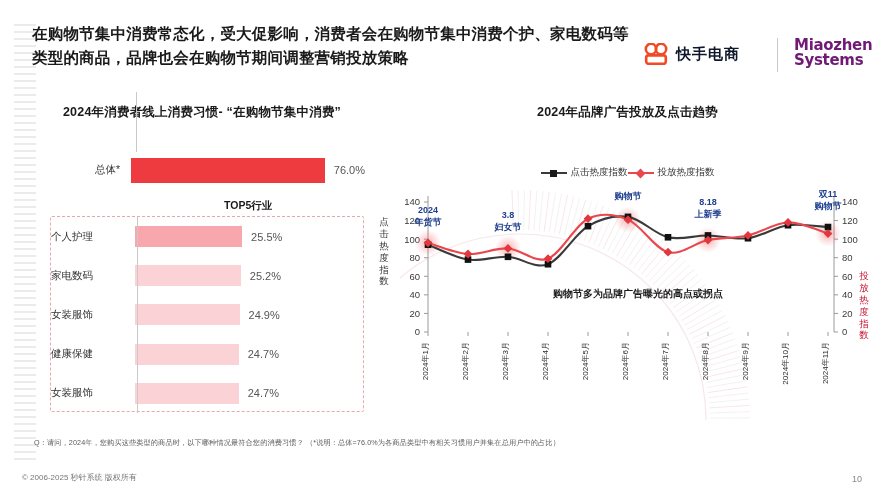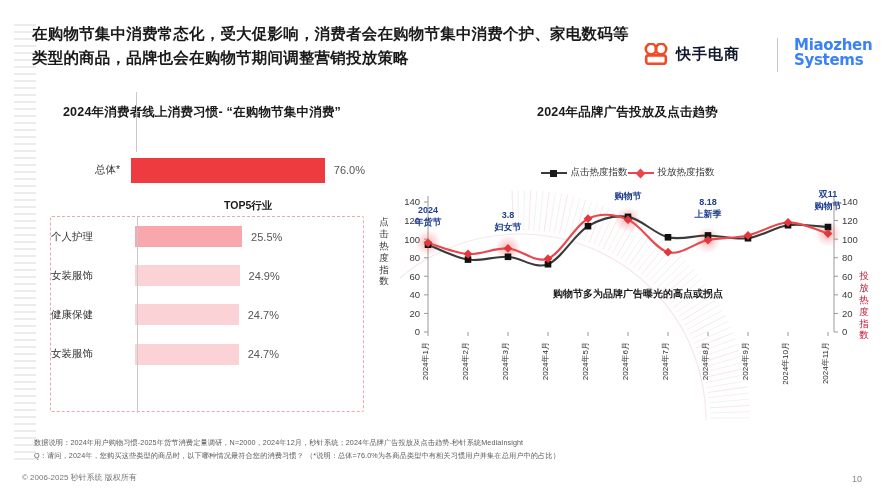--- a/index.html
+++ b/index.html
@@ -34,21 +34,21 @@
     display: flex; align-items: center; gap: 7px;
   }
   #ks-mark { width: 26px; height: 22px; }
   #ks-text { font-size: 15px; font-weight: bold; color: #0f172a; letter-spacing: 1px; }
   #logo-div {
     position: absolute; left: 777px; top: 16px;
     width: 1px; height: 34px; background: #c8c8c8;
   }
   #mz-logo {
     position: absolute; left: 794px; top: 16px;
-    color: #3b82f6; font-family: "DejaVu Sans", sans-serif;
+    color: #701a75; font-family: "DejaVu Sans", sans-serif;
     font-weight: bold; line-height: 1.0;
   }
   #mz-logo .l1 { font-size: 15px; letter-spacing: -.3px; }
   #mz-logo .l2 { font-size: 15px; letter-spacing: -.3px; }
 
   
   #left-panel { position: absolute; left: 28px; top: 104px; width: 348px; height: 310px; z-index: 3; }
   .panel-title {
     font-size: 12.5px; font-weight: bold; color: #1a1a1a; text-align: center;
     letter-spacing: .2px;
@@ -295,20 +295,25 @@
   <div id="top5-caption">TOP5行业</div>
   <div id="top5-box">
     <div id="top5-axis"></div>
     <div id="top5-rows">
         <div class="top5-row">
           <div class="top5-label">个人护理</div>
           <div class="top5-bar first" style="width: 107.1px; background: rgb(248, 168, 172);"></div>
           <div class="top5-value">25.5%</div>
         </div>
         <div class="top5-row">
+          <div class="top5-label">家电数码</div>
+          <div class="top5-bar" style="width: 105.84px; background: rgb(251, 211, 214);"></div>
+          <div class="top5-value">25.2%</div>
+        </div>
+        <div class="top5-row">
           <div class="top5-label">女装服饰</div>
           <div class="top5-bar" style="width: 104.58px; background: rgb(251, 211, 214);"></div>
           <div class="top5-value">24.9%</div>
         </div>
         <div class="top5-row">
           <div class="top5-label">健康保健</div>
           <div class="top5-bar" style="width: 103.74px; background: rgb(251, 211, 214);"></div>
           <div class="top5-value">24.7%</div>
         </div>
         <div class="top5-row">
@@ -457,17 +462,16 @@
         <text x="328" y="17.42857142857143" class="anno" text-anchor="middle">8.18</text>
         <text x="328" y="29.42857142857143" class="anno" text-anchor="middle">上新季</text>
         <text x="448" y="9.07142857142857" class="anno" text-anchor="middle">双11</text>
         <text x="448" y="21.07142857142857" class="anno" text-anchor="middle">购物节</text>
         <text x="258" y="109" class="note" text-anchor="middle">购物节多为品牌广告曝光的高点或拐点</text>
       </svg>
   </div>
 </div>
 
 <div id="footer">
-  <div class="fnote">数据说明：2024年用户购物习惯-2025年货节消费定量调研，N=2000，2024年12月，秒针系统；2024年品牌广告投放及点击趋势-秒针系统MediaInsight</div>
   <div class="fnote">Q：请问，2024年，您购买这些类型的商品时，以下哪种情况最符合您的消费习惯？ （*说明：总体=76.0%为各商品类型中有相关习惯用户并集在总用户中的占比）</div>
 </div>
 <div id="copyright">© 2006-2025 秒针系统 版权所有</div>
 <div id="page-num">10</div>
 
 </body></html>

